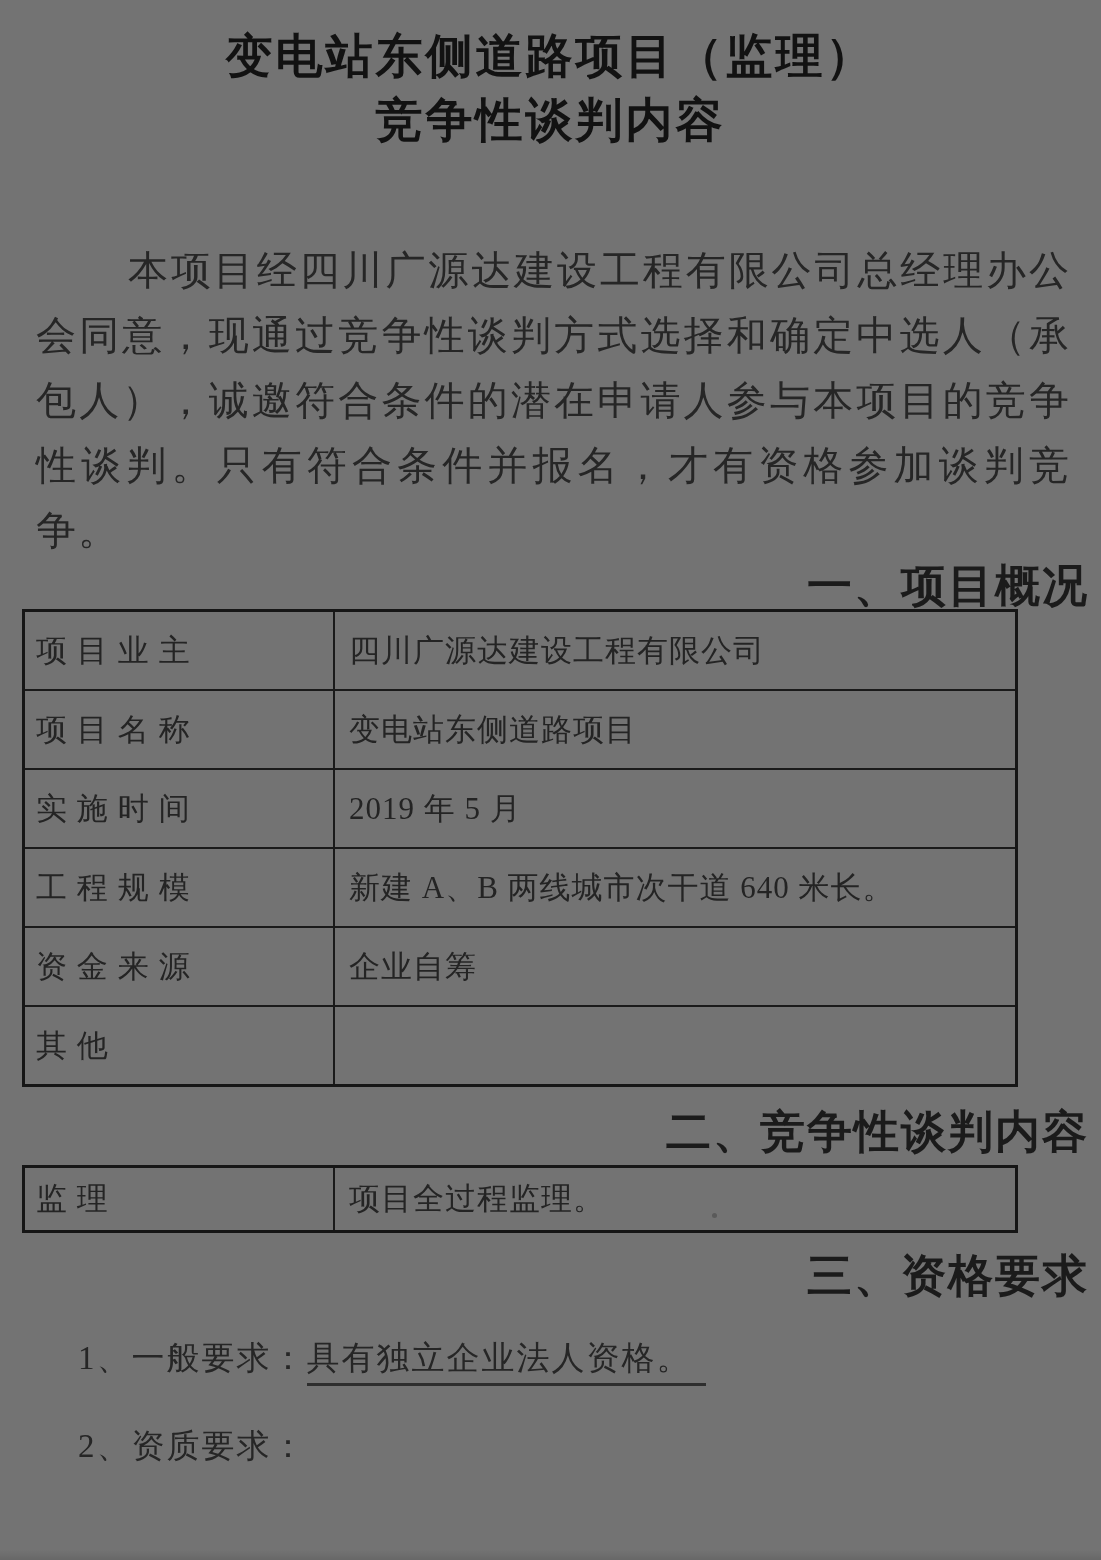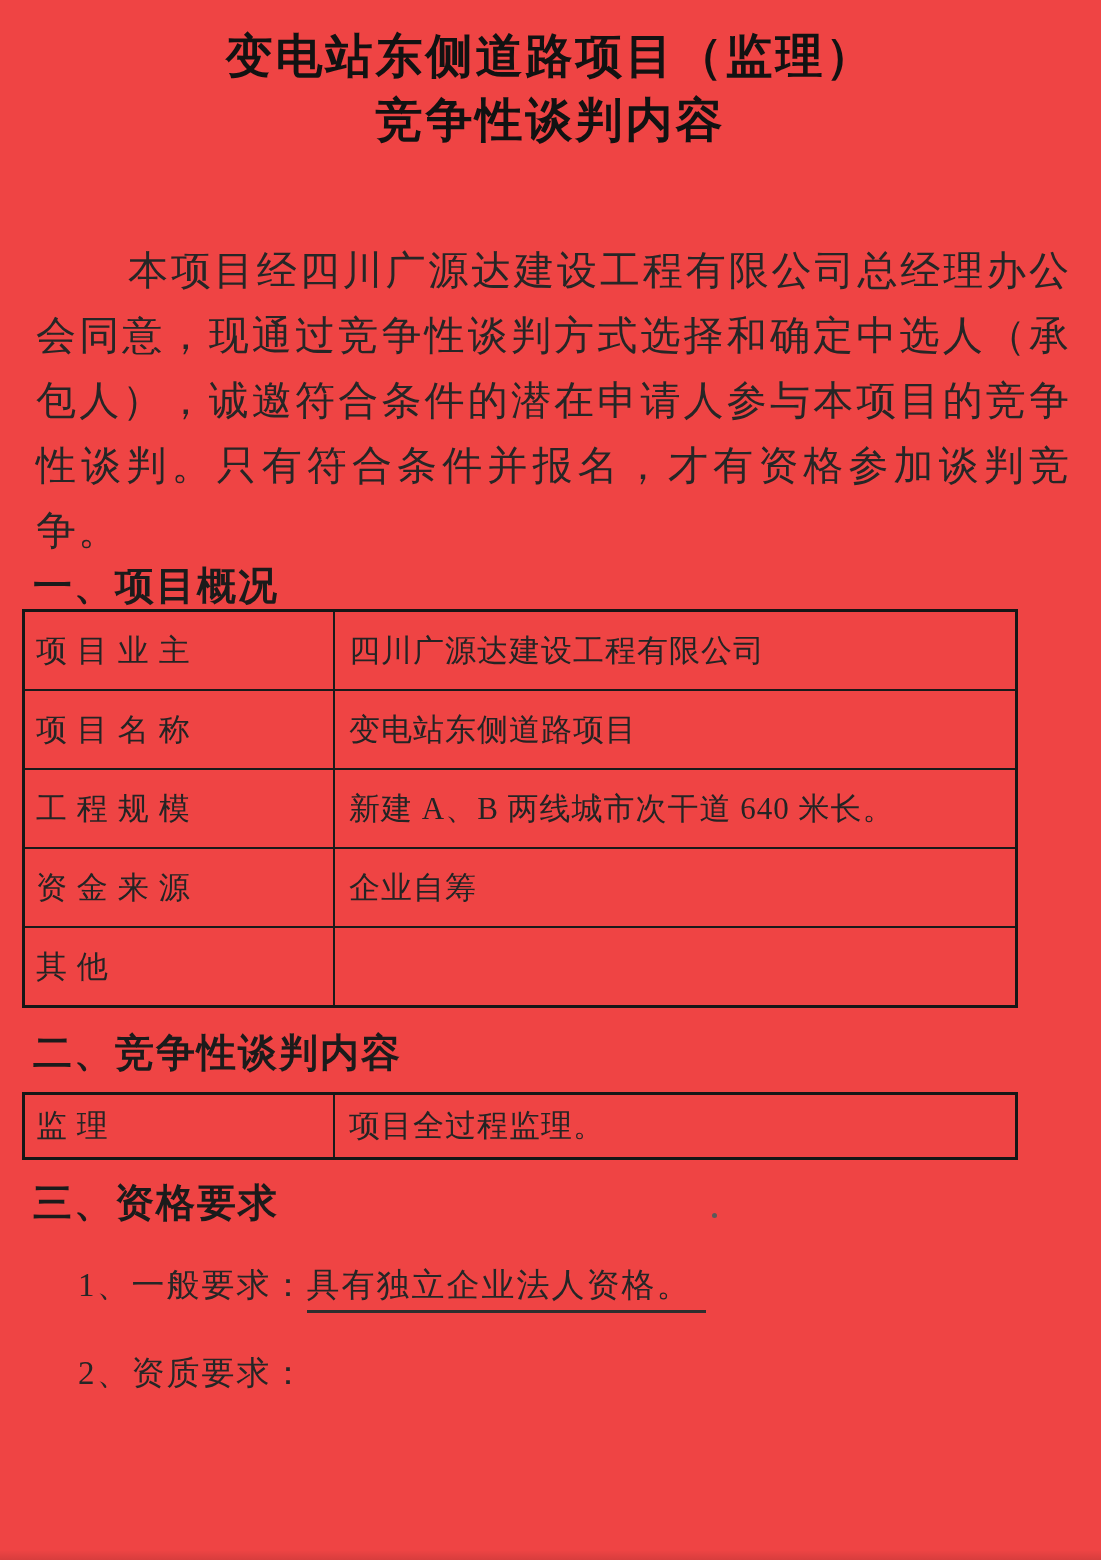--- a/index.html
+++ b/index.html
@@ -4,21 +4,21 @@
 <style>
   html, body {
     margin: 0;
     padding: 0;
     background: #ffffff;
   }
   .page {
     position: relative;
     width: 1101px;
     height: 1560px;
-    background: #ef4444;
+    background: #737373;
     overflow: hidden;
     color: #1f1f1f;
     font-family: "Liberation Serif", serif;
   }
   
   .doc-title {
     margin: 24px 10px 0 10px;
     text-align: center;
     font-family: "Liberation Sans", sans-serif;
     font-weight: bold;
@@ -35,24 +35,25 @@
     text-align: justify;
     text-indent: 2.3em;
     letter-spacing: 2px;
     color: #262626;
   }
   
   .sec-heading {
     margin: 2px 12px 0 33px;
     font-family: "Liberation Sans", sans-serif;
     font-weight: bold;
-    font-size: 39px;
+    font-size: 45px;
     line-height: 42px;
     letter-spacing: 2px;
     color: #1b1b1b;
+    text-align: right;
   }
   .sec-heading.h2 { margin-top: 24px; }
   .sec-heading.h3 { margin-top: 22px; }
   
   table.grid {
     margin: 2px 0 0 22px;
     width: 996px;
     border-collapse: collapse;
     table-layout: fixed;
   }
@@ -67,21 +68,21 @@
     width: 306px;
     letter-spacing: 0.32em;
     text-indent: 0.32em;
   }
   td.value-cell {
     padding-left: 14px;
     letter-spacing: 1px;
   }
   table.grid.t1 td { height: 75px; }
   table.grid.t2 td { height: 60px; }
-  table.grid.t2 { margin-top: 18px; }
+  table.grid.t2 { margin-top: 12px; }
   
   .q-item {
     font-size: 33px;
     line-height: 46px;
     letter-spacing: 2px;
     color: #262626;
   }
   .q-item1 { margin: 38px 0 0 78px; }
   .q-item2 { margin: 42px 0 0 78px; }
   .q-item3 { margin: 34px 0 0 104px; }
@@ -127,20 +128,24 @@
     <tbody>
       <tr>
         <td class="label-cell">项目业主</td>
         <td class="value-cell">四川广源达建设工程有限公司</td>
       </tr>
       <tr>
         <td class="label-cell">项目名称</td>
         <td class="value-cell">变电站东侧道路项目</td>
       </tr>
       <tr>
+        <td class="label-cell">实施时间</td>
+        <td class="value-cell">2019 年 5 月</td>
+      </tr>
+      <tr>
         <td class="label-cell">工程规模</td>
         <td class="value-cell">新建 A、B 两线城市次干道 640 米长。</td>
       </tr>
       <tr>
         <td class="label-cell">资金来源</td>
         <td class="value-cell">企业自筹</td>
       </tr>
       <tr>
         <td class="label-cell">其他</td>
         <td class="value-cell"></td>

